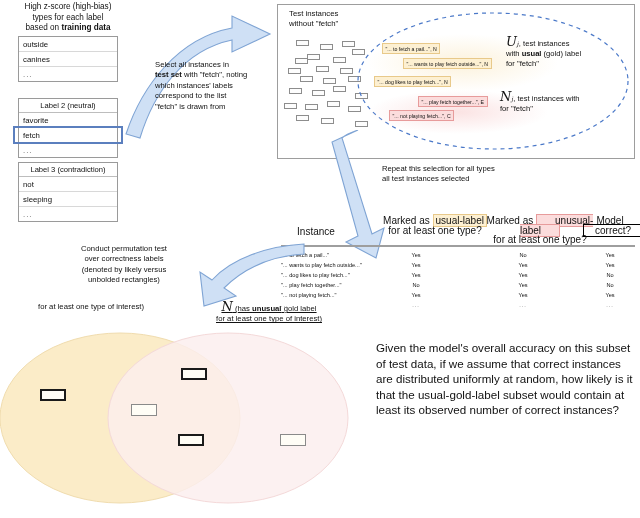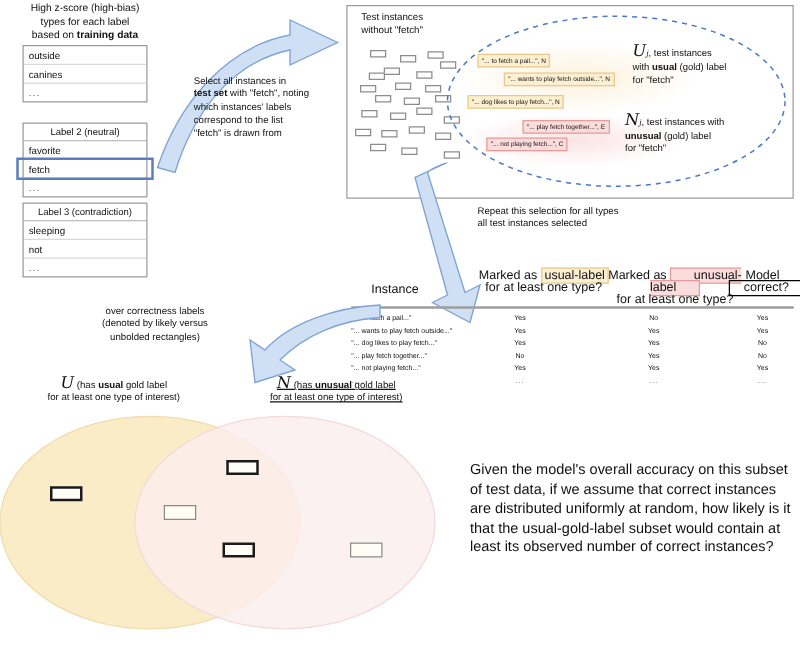--- a/index.html
+++ b/index.html
@@ -38,21 +38,21 @@
   .trow{position:absolute;font-size:5.6px;}
   .tcell{position:absolute;font-size:5.6px;text-align:center;width:40px;}
 
   
   #venn{position:absolute;left:0;top:330px;width:372px;height:188px;}
   .vrect{position:absolute;box-sizing:border-box;background:#fffdf6;}
   .vrect.bold{border:2.4px solid #1a1a1a;}
   .vrect.thin{border:1px solid #8a8a8a;}
 
   
-  #question{left:376px;top:368px;width:258px;font-size:11.6px;line-height:15.6px;}
+  #question{left:376px;top:340px;width:258px;font-size:11.6px;line-height:15.6px;}
 
   .b{font-weight:bold;}
 </style>
 </head>
 <body>
 
 <div class="abs" id="panel-title">
   <div>High z-score (high-bias)</div>
   <div>types for each label</div>
   <div><span>based on </span><span class="b">training data</span></div>
@@ -67,22 +67,22 @@
 <div class="labelbox" id="lb1" style="top:98px;">
   <div class="lb-head">Label 2 (neutral)</div>
   <div class="lb-row">favorite</div>
   <div class="lb-row">fetch</div>
   <div class="lb-row lb-dots">...</div>
 </div>
 <div id="hl-fetch" style="top:126px;"></div>
 
 <div class="labelbox" id="lb2" style="top:162px;">
   <div class="lb-head">Label 3 (contradiction)</div>
+  <div class="lb-row">not</div>
   <div class="lb-row">sleeping</div>
-  <div class="lb-row">not</div>
   <div class="lb-row lb-dots">...</div>
 </div>
 
 <svg class="abs" style="left:120px;top:12px;width:160px;height:130px;" viewBox="0 0 160 130">
   <path d="M6 122 C 22 74, 58 26, 112 16 L 112 4 L 150 22 L 112 40 L 112 28 C 64 38, 34 80, 20 126 Z" fill="#cfe0f5" stroke="#7fa4d4" stroke-width="1.1"></path>
 </svg>
 
 <div class="callout" id="co-select" style="left:155px;top:60px;width:120px;">
   <div>Select all instances in</div>
   <div><span class="b">test set</span><span> with "fetch", noting</span></div>
@@ -152,21 +152,20 @@
 <div class="ibox unusual" style="left:389px;top:110px;">"... not playing fetch...", C</div>
 
 <div class="setlab" style="left:506px;top:37px;width:126px;">
   <div><span class="cal">U</span><span class="cal sub">j</span><span>, test instances</span></div>
   <div><span>with </span><span class="b">usual</span><span> (gold) label</span></div>
   <div>for "fetch"</div>
 </div>
 
 <div class="setlab" style="left:500px;top:92px;width:134px;">
   <div><span class="cal">N</span><span class="cal sub">j</span><span>, test instances with</span></div>
-  <div><span class="b">unusual</span><span> (gold) label</span></div>
   <div>for "fetch"</div>
 </div>
 
 <svg class="abs" style="left:322px;top:130px;width:80px;height:130px;" viewBox="0 0 80 130">
   <path d="M36 0 C 30 2, 24 4, 20 8 L 50 104 L 62 98 L 54 128 L 24 112 L 36 106 L 10 12 Z" fill="#cfe0f5" stroke="#7fa4d4" stroke-width="1.1"></path>
 </svg>
 
 <div class="callout" id="co-repeat" style="left:382px;top:164px;width:210px;">
   <div>Repeat this selection for all types</div>
   <div>all test instances selected</div>
@@ -219,27 +218,27 @@
 <div class="trow lb-dots" style="left:281px;top:302px;">...</div>
 <div class="tcell lb-dots" style="left:396px;top:302px;">...</div>
 <div class="tcell lb-dots" style="left:503px;top:302px;">...</div>
 <div class="tcell lb-dots" style="left:590px;top:302px;">...</div>
 
 <svg class="abs" style="left:196px;top:240px;width:110px;height:70px;" viewBox="0 0 110 70">
   <path d="M108 4 C 72 6, 36 18, 16 40 L 4 32 L 8 66 L 40 56 L 28 48 C 48 28, 76 16, 108 14 Z" fill="#cfe0f5" stroke="#7fa4d4" stroke-width="1.1"></path>
 </svg>
 
 <div class="callout ctr" id="co-perm" style="left:44px;top:244px;width:160px;">
+  <div>Conduct permutation test</div>
   <div>over correctness labels</div>
   <div>(denoted by likely versus</div>
   <div>unbolded rectangles)</div>
 </div>
 
 <div class="callout ctr" style="left:6px;top:302px;width:170px;">
-  <div><span class="cal">U</span><span> (has </span><span class="b">usual</span><span> gold label</span></div>
   <div>for at least one type of interest)</div>
 </div>
 
 <div class="callout ctr" style="left:178px;top:302px;width:182px;text-decoration:underline;">
   <div><span class="cal">N</span><span> (has </span><span class="b">unusual</span><span> gold label</span></div>
   <div>for at least one type of interest)</div>
 </div>
 
 <div id="venn">
   <svg style="position:absolute;left:0;top:0;width:372px;height:188px;" viewBox="0 0 372 188">

